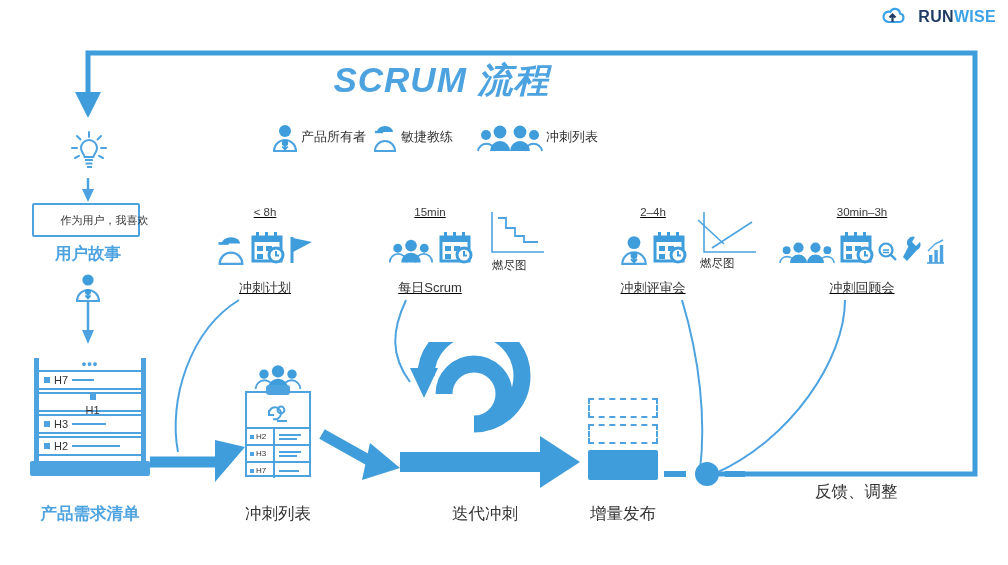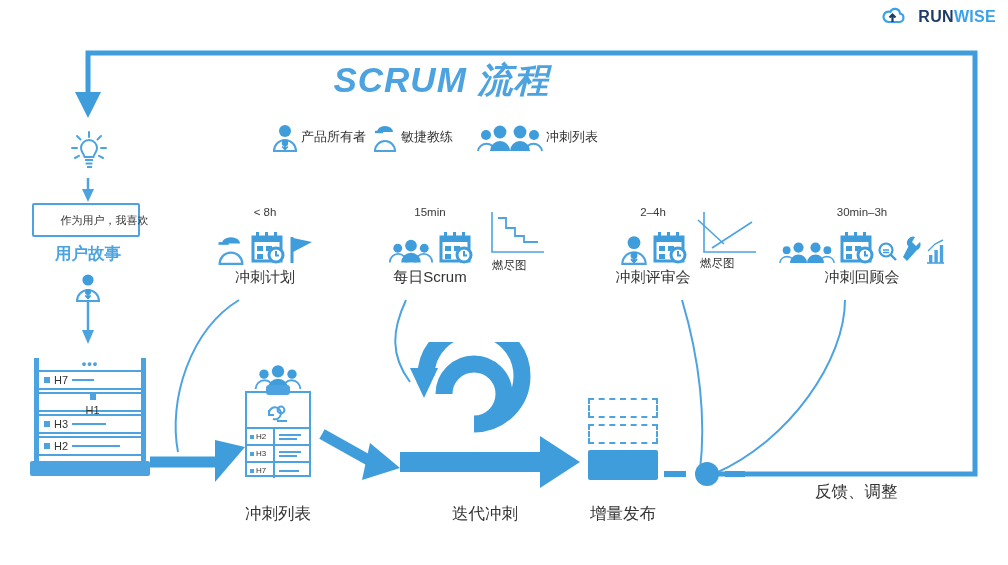--- a/index.html
+++ b/index.html
@@ -61,37 +61,37 @@
     align-items: center;
     gap: 3px;
   }
   .role-label {
     font-size: 13px;
     color: #333333;
     white-space: nowrap;
   }
 
   
-  .ceremony { text-align: center; }
+  .ceremony { text-align: center; text-decoration: underline; }
   .ceremony .duration {
     font-size: 11.5px;
     color: #3a3a3a;
     margin-bottom: 1px;
   }
   .ceremony .icons {
     display: flex;
     align-items: flex-end;
     justify-content: center;
     gap: 3px;
     height: 46px;
   }
   .ceremony .cname {
-    font-size: 15px;
+    font-size: 13px;
     color: #333333;
-    margin-top: 3px;
+    margin-top: 14px;
     white-space: nowrap;
   }
   .burn-label {
     position: absolute;
     font-size: 11.5px;
     color: #333333;
     white-space: nowrap;
   }
 
   
@@ -352,20 +352,21 @@
       <span class="bl-id">H3</span>
       <span class="bl-bar" style="width:34px;"></span>
     </div>
     <div class="bl-row" style="top:78px;">
       <span class="bl-sq"></span>
       <span class="bl-id">H2</span>
       <span class="bl-bar" style="width:48px;"></span>
     </div>
     <div class="base"></div>
   </div>
+  <div class="artifact-label label-blue" style="left:8px;top:503px;width:164px;">产品需求清单</div>
 
   <div class="abs ceremony" style="left:205px;top:206px;width:120px;">
     <div class="duration">&lt; 8h</div>
     <div class="icons">
       <svg width="30" height="34" viewBox="0 0 26 30">
         <path d="M5 11 a8 5.5 0 0 1 16 0 z" fill="#3f9ddb"></path>
         <path d="M2 11 h9" stroke="#3f9ddb" stroke-width="2.4"></path>
         <path d="M3 29 a10 10 0 0 1 20 0 z" fill="none" stroke="#4da3e0" stroke-width="2"></path>
       </svg>
       <svg width="36" height="36" viewBox="0 0 36 36">

